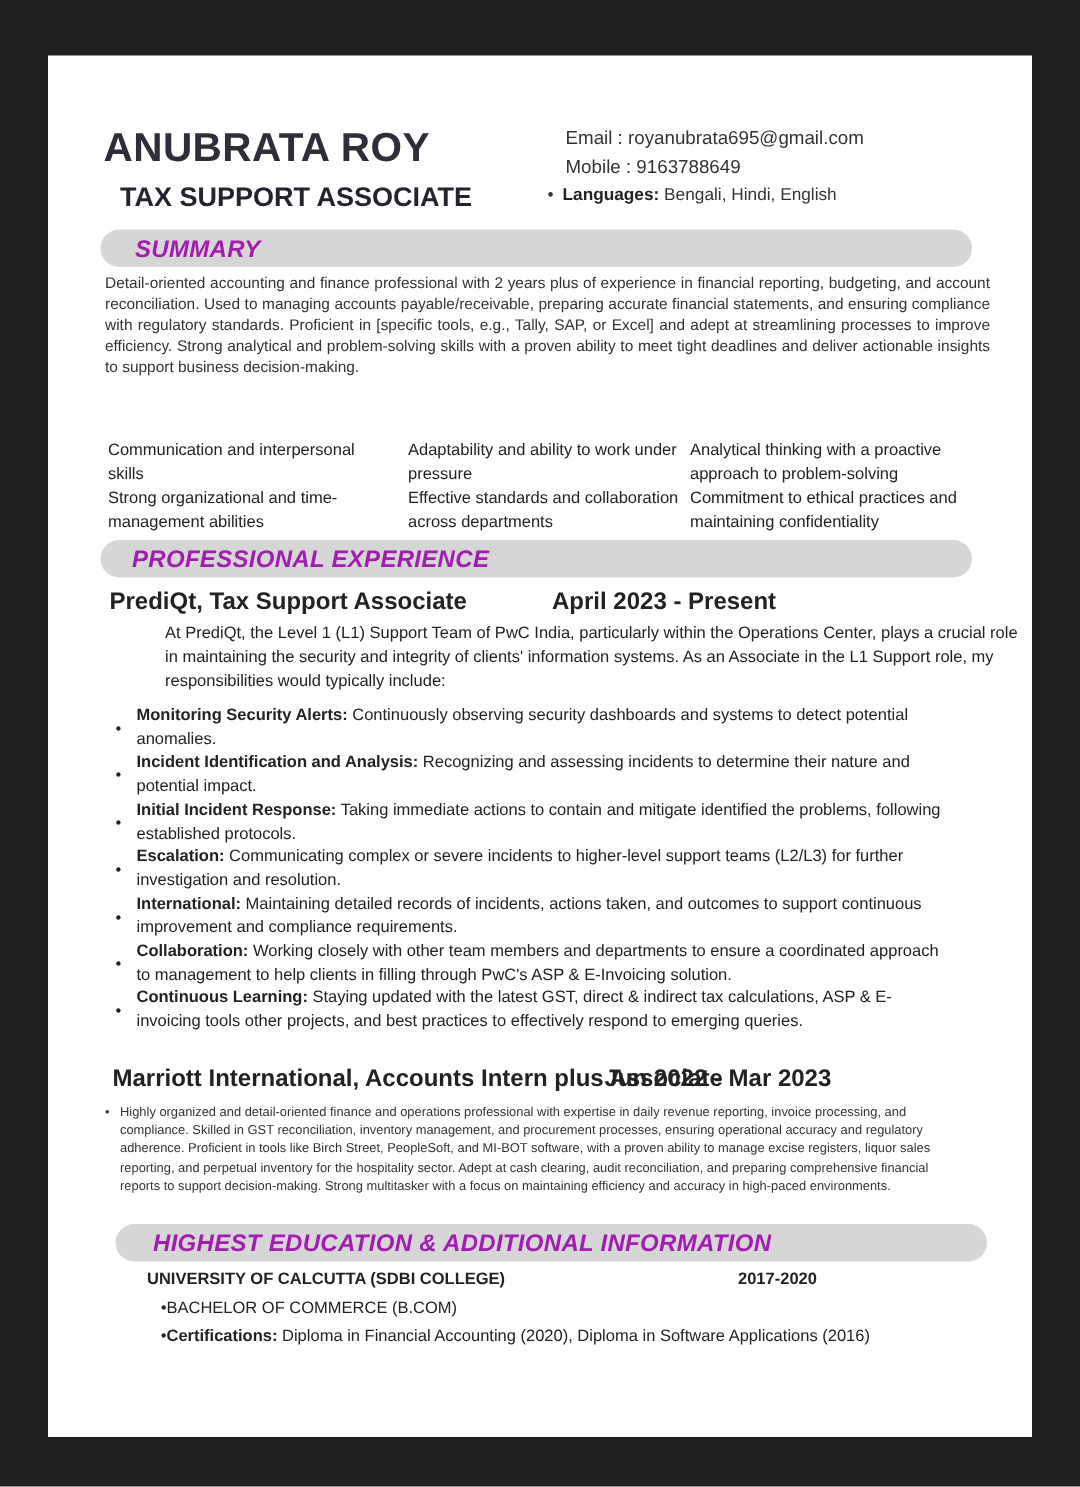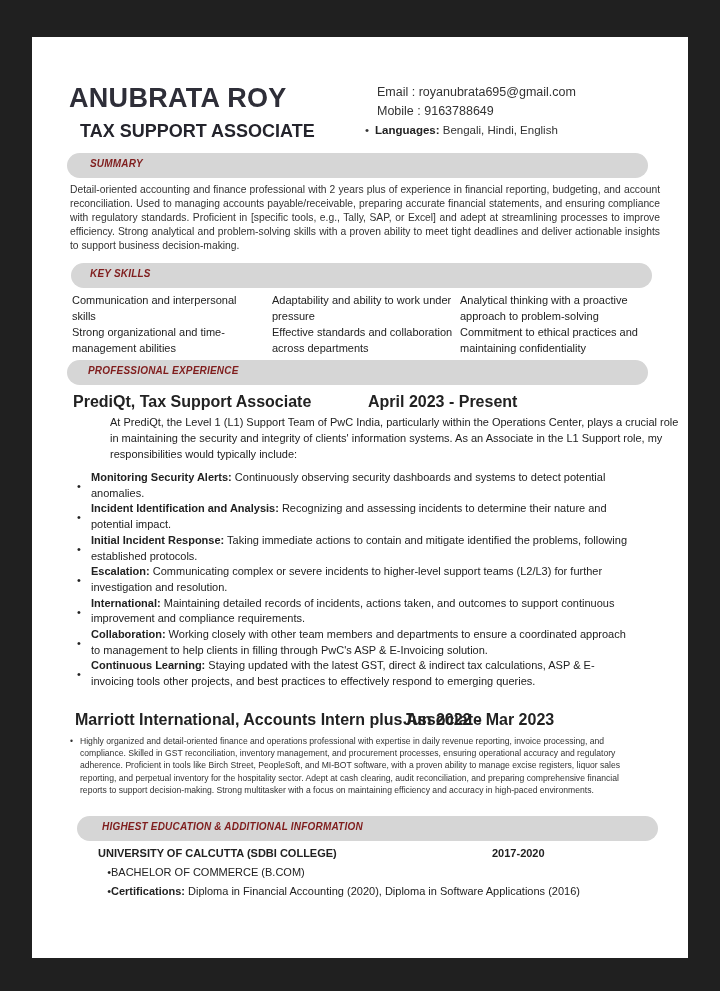--- a/index.html
+++ b/index.html
@@ -9,21 +9,21 @@
   }
   .page { position:absolute; left:32px; top:37px; width:656px; height:921px; background:#ffffff; }
   .abs { position:absolute; }
   .name { left:37px; top:46px; font-size:27px; font-weight:bold; color:#2e2e38; letter-spacing:0.3px; white-space:nowrap; }
   .jobtitle { left:37px; top:84px; font-size:18px; font-weight:bold; color:#24242c; white-space:nowrap;margin-left:11px; }
   .contact { left:345px; font-size:12.5px; color:#333; white-space:nowrap; }
   .lang { left:333px; top:87px; font-size:11.5px; color:#333; white-space:nowrap; }
   .lang b { color:#222; }
   .bullet-dot { display:inline-block; width:10px; }
   .bar { background:#d6d6d6; border-radius:13px; height:25px; }
-  .bar-label { position:absolute; top:5px; font-size:10px; font-style:italic; font-weight:bold; color:#7f1d1d; letter-spacing:0.2px; white-space:nowrap; }
+  .bar-label { position:absolute; top:5px; font-size:16px; font-style:italic; font-weight:bold; color:#a21caf; letter-spacing:0.2px; white-space:nowrap; }
   .para { font-size:10.3px; line-height:14px; color:#333; text-align:justify; }
   .skills { left:40px; top:255px; width:580px; font-size:11px; line-height:16px; color:#222; }
   .skill { position:absolute; width:185px; }
   .exp-head { font-size:16px; font-weight:bold; color:#222; white-space:nowrap; }
   .intro { left:38px; top:377px; width:575px; font-size:11px; line-height:16px; color:#222;margin-left:40px; }
   ul.resp { position:absolute; left:45px; top:433px; width:560px; margin:0; padding:0; list-style:none; }
   ul.resp li { position:relative; padding-left:14px; font-size:11px; line-height:15.7px; color:#222; margin-bottom:0px; }
   ul.resp li .dot { position:absolute; left:0; top:9px; font-size:11px; }
   .mi { left:48px; top:698px; width:550px; font-size:8.6px; line-height:12.2px; color:#333; }
   .mi .dot { position:absolute; left:-10px; top:0; }
@@ -40,23 +40,20 @@
   <div class="abs contact" style="top:67px;">Mobile : 9163788649</div>
   <div class="abs lang">
     <span class="bullet-dot">•</span><b>Languages:</b><span> Bengali, Hindi, English</span>
   </div>
 
   <div class="abs bar" style="left:35px; top:116px; width:581px;">
     <span class="bar-label" style="left:23px;">SUMMARY</span>
   </div>
   <div class="abs para" style="left:38px; top:146px; width:590px;">Detail-oriented accounting and finance professional with 2 years plus of experience in financial reporting, budgeting, and account reconciliation. Used to managing accounts payable/receivable, preparing accurate financial statements, and ensuring compliance with regulatory standards. Proficient in [specific tools, e.g., Tally, SAP, or Excel] and adept at streamlining processes to improve efficiency. Strong analytical and problem-solving skills with a proven ability to meet tight deadlines and deliver actionable insights to support business decision-making.</div>
 
-  <div class="abs bar" style="left:39px; top:226px; width:581px;">
-    <span class="bar-label" style="left:19px;">KEY SKILLS</span>
-  </div>
   <div class="abs skills">
     <div class="skill" style="left:0; top:0;">Communication and interpersonal skills</div>
     <div class="skill" style="left:200px; top:0;">Adaptability and ability to work under pressure</div>
     <div class="skill" style="left:388px; top:0;">Analytical thinking with a proactive approach to problem-solving</div>
     <div class="skill" style="left:0; top:32px;">Strong organizational and time-management abilities</div>
     <div class="skill" style="left:200px; top:32px;">Effective standards and collaboration across departments</div>
     <div class="skill" style="left:388px; top:32px;">Commitment to ethical practices and maintaining confidentiality</div>
   </div>
 
   <div class="abs bar" style="left:35px; top:323px; width:581px;">

